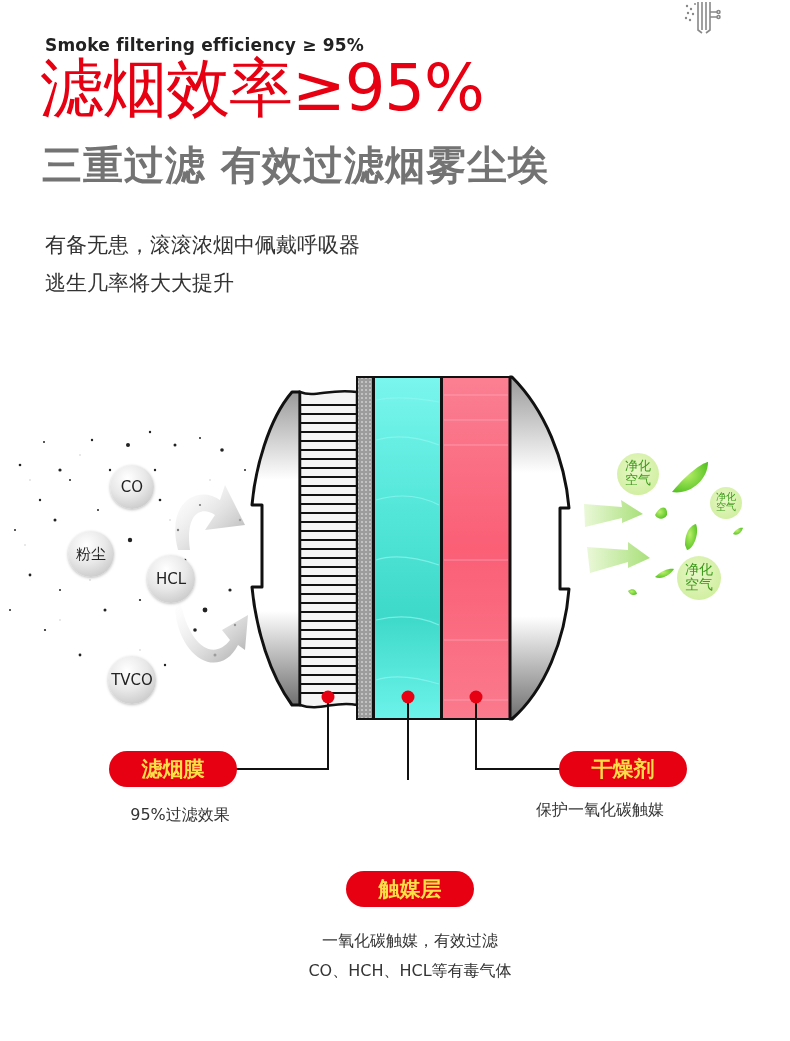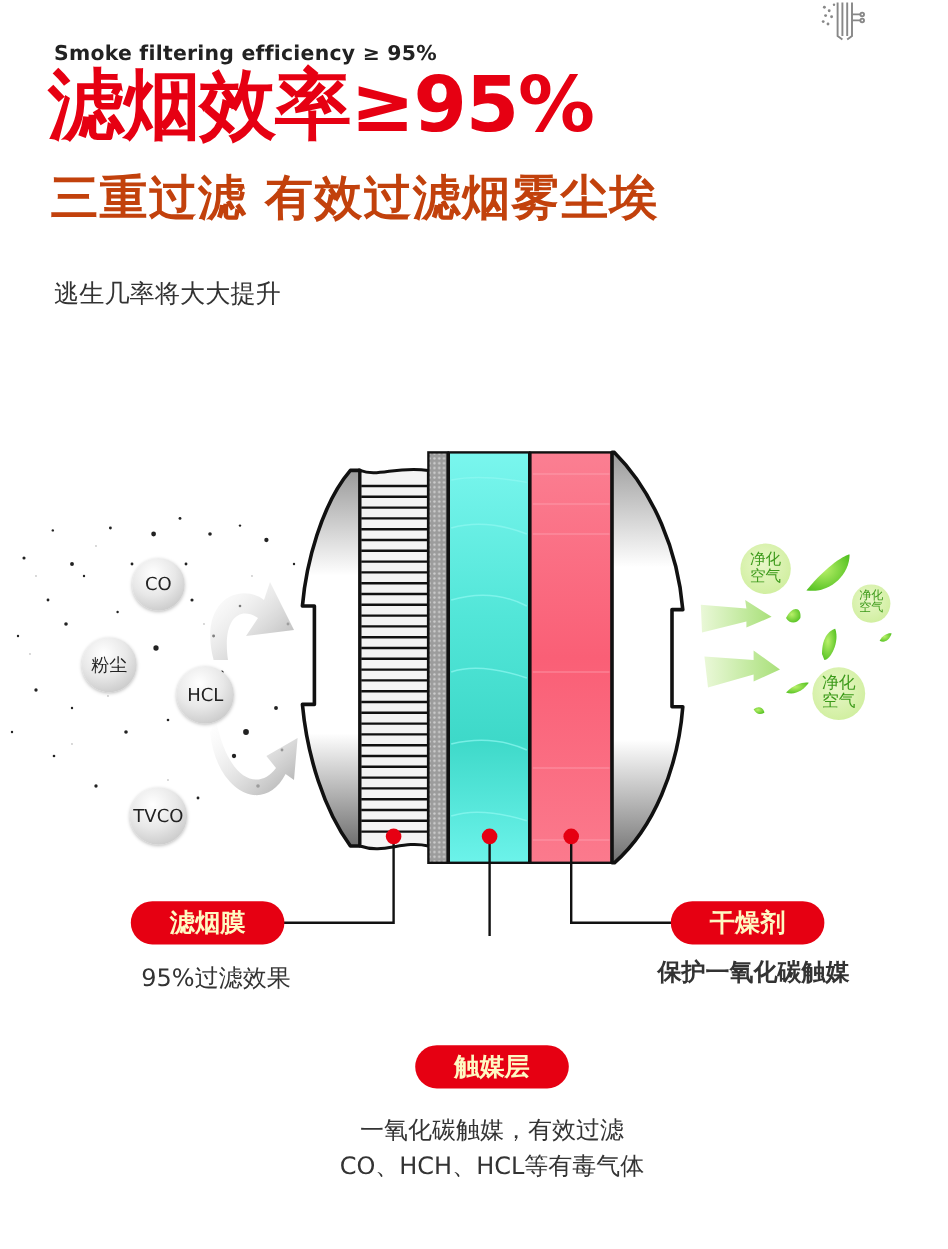--- a/index.html
+++ b/index.html
@@ -1,25 +1,25 @@
 <!DOCTYPE html>
 <html><head>
 <meta charset="utf-8">
 <style>
   html,body{margin:0;padding:0;background:#fff;}
   body{width:790px;height:1041px;position:relative;overflow:hidden;font-family:"DejaVu Sans","Liberation Sans",sans-serif;color:#222;}
   .abs{position:absolute;}
   .subtitle-en{left:45px;top:4px;font-size:17px;font-weight:bold;color:#222;letter-spacing:0.2px;margin-top:31px;}
   .logo{left:683px;top:0px;width:40px;height:36px;}
-  .headline{left:40px;top:52px;font-size:64px;font-weight:bold;color:#e60012;letter-spacing:-1px;line-height:72px;white-space:nowrap;}
-  .subheadline{left:42px;top:140px;font-size:40px;font-weight:bold;color:#c2410c;line-height:50px;white-space:nowrap;letter-spacing:1px;}
+  .headline{left:40px;top:52px;font-size:64px;font-weight:normal;color:#e60012;letter-spacing:-1px;line-height:72px;white-space:nowrap;}
+  .subheadline{left:42px;top:140px;font-size:40px;font-weight:bold;color:#737373;line-height:50px;white-space:nowrap;letter-spacing:1px;}
   .desc{left:45px;top:226px;font-size:21px;color:#333;line-height:38px;}
   .diagram{left:0;top:360px;width:790px;height:420px;}
-  .pill{background:#e60012;color:#fef9c3;font-weight:bold;font-size:21px;border-radius:18px;text-align:center;line-height:36px;height:36px;}
-  .caption{font-size:20px;color:#333;text-align:center;line-height:30px;white-space:nowrap;}
+  .pill{background:#e60012;color:#fde047;font-weight:bold;font-size:21px;border-radius:18px;text-align:center;line-height:36px;height:36px;}
+  .caption{font-size:16px;color:#333;text-align:center;line-height:30px;white-space:nowrap;}
   .bubble{border-radius:50%;display:flex;align-items:center;justify-content:center;font-size:15px;color:#222;
      background:radial-gradient(circle at 40% 30%,#ffffff 0%,#e8e8e8 45%,#b9b9b9 100%);box-shadow:0 1px 3px rgba(0,0,0,0.25);}
   .green-bubble{border-radius:50%;display:flex;align-items:center;justify-content:center;text-align:center;color:#3c9a1a;
      background:radial-gradient(circle at 45% 40%,#e8f7c8 0%,#c9ec93 100%);line-height:1.05;font-family:Liberation Mono, monospace;}
 </style>
 </head>
 <body>
 
 <div class="abs subtitle-en">Smoke filtering efficiency ≥ 95%</div>
 
@@ -42,20 +42,21 @@
       <path d="M27 12 H34 M27 17 H34"></path>
         <circle cx="35.5" cy="12" r="1.5"></circle>
         <circle cx="35.5" cy="17" r="1.5"></circle>
     </g>
   </svg>
 </div>
 
 <div class="abs headline">滤烟效率≥95%</div>
 <div class="abs subheadline">三重过滤 有效过滤烟雾尘埃</div>
 <div class="abs desc">
+  <div>有备无患，滚滚浓烟中佩戴呼吸器</div>
   <div>逃生几率将大大提升</div>
 </div>
 
 <svg class="abs diagram" width="790" height="420" viewBox="0 360 790 420">
   <defs>
     <linearGradient id="capGrad" x1="0" y1="0" x2="0" y2="1">
       <stop offset="0" stop-color="#9a9a9a"></stop>
       <stop offset="0.28" stop-color="#ffffff"></stop>
       <stop offset="0.7" stop-color="#ffffff"></stop>
       <stop offset="1" stop-color="#6f6f6f"></stop>
@@ -252,21 +253,21 @@
       <div>空气</div>
     </div>
 </div>
 
 <div class="abs pill" style="left:109px;top:751px;width:128px;">滤烟膜</div>
 <div class="abs caption" style="left:60px;top:800px;width:240px;">
   <div>95%过滤效果</div>
 </div>
 
 <div class="abs pill" style="left:559px;top:751px;width:128px;">干燥剂</div>
-<div class="abs caption" style="left:508px;top:795px;width:240px;font-weight:bold;">
+<div class="abs caption" style="left:480px;top:795px;width:240px;">
   <div>保护一氧化碳触媒</div>
 </div>
 
 <div class="abs pill" style="left:346px;top:871px;width:128px;">触媒层</div>
 <div class="abs caption" style="left:250px;top:926px;width:320px;">
   <div>一氧化碳触媒，有效过滤</div>
   <div>CO、HCH、HCL等有毒气体</div>
 </div>
 
 </body></html>

